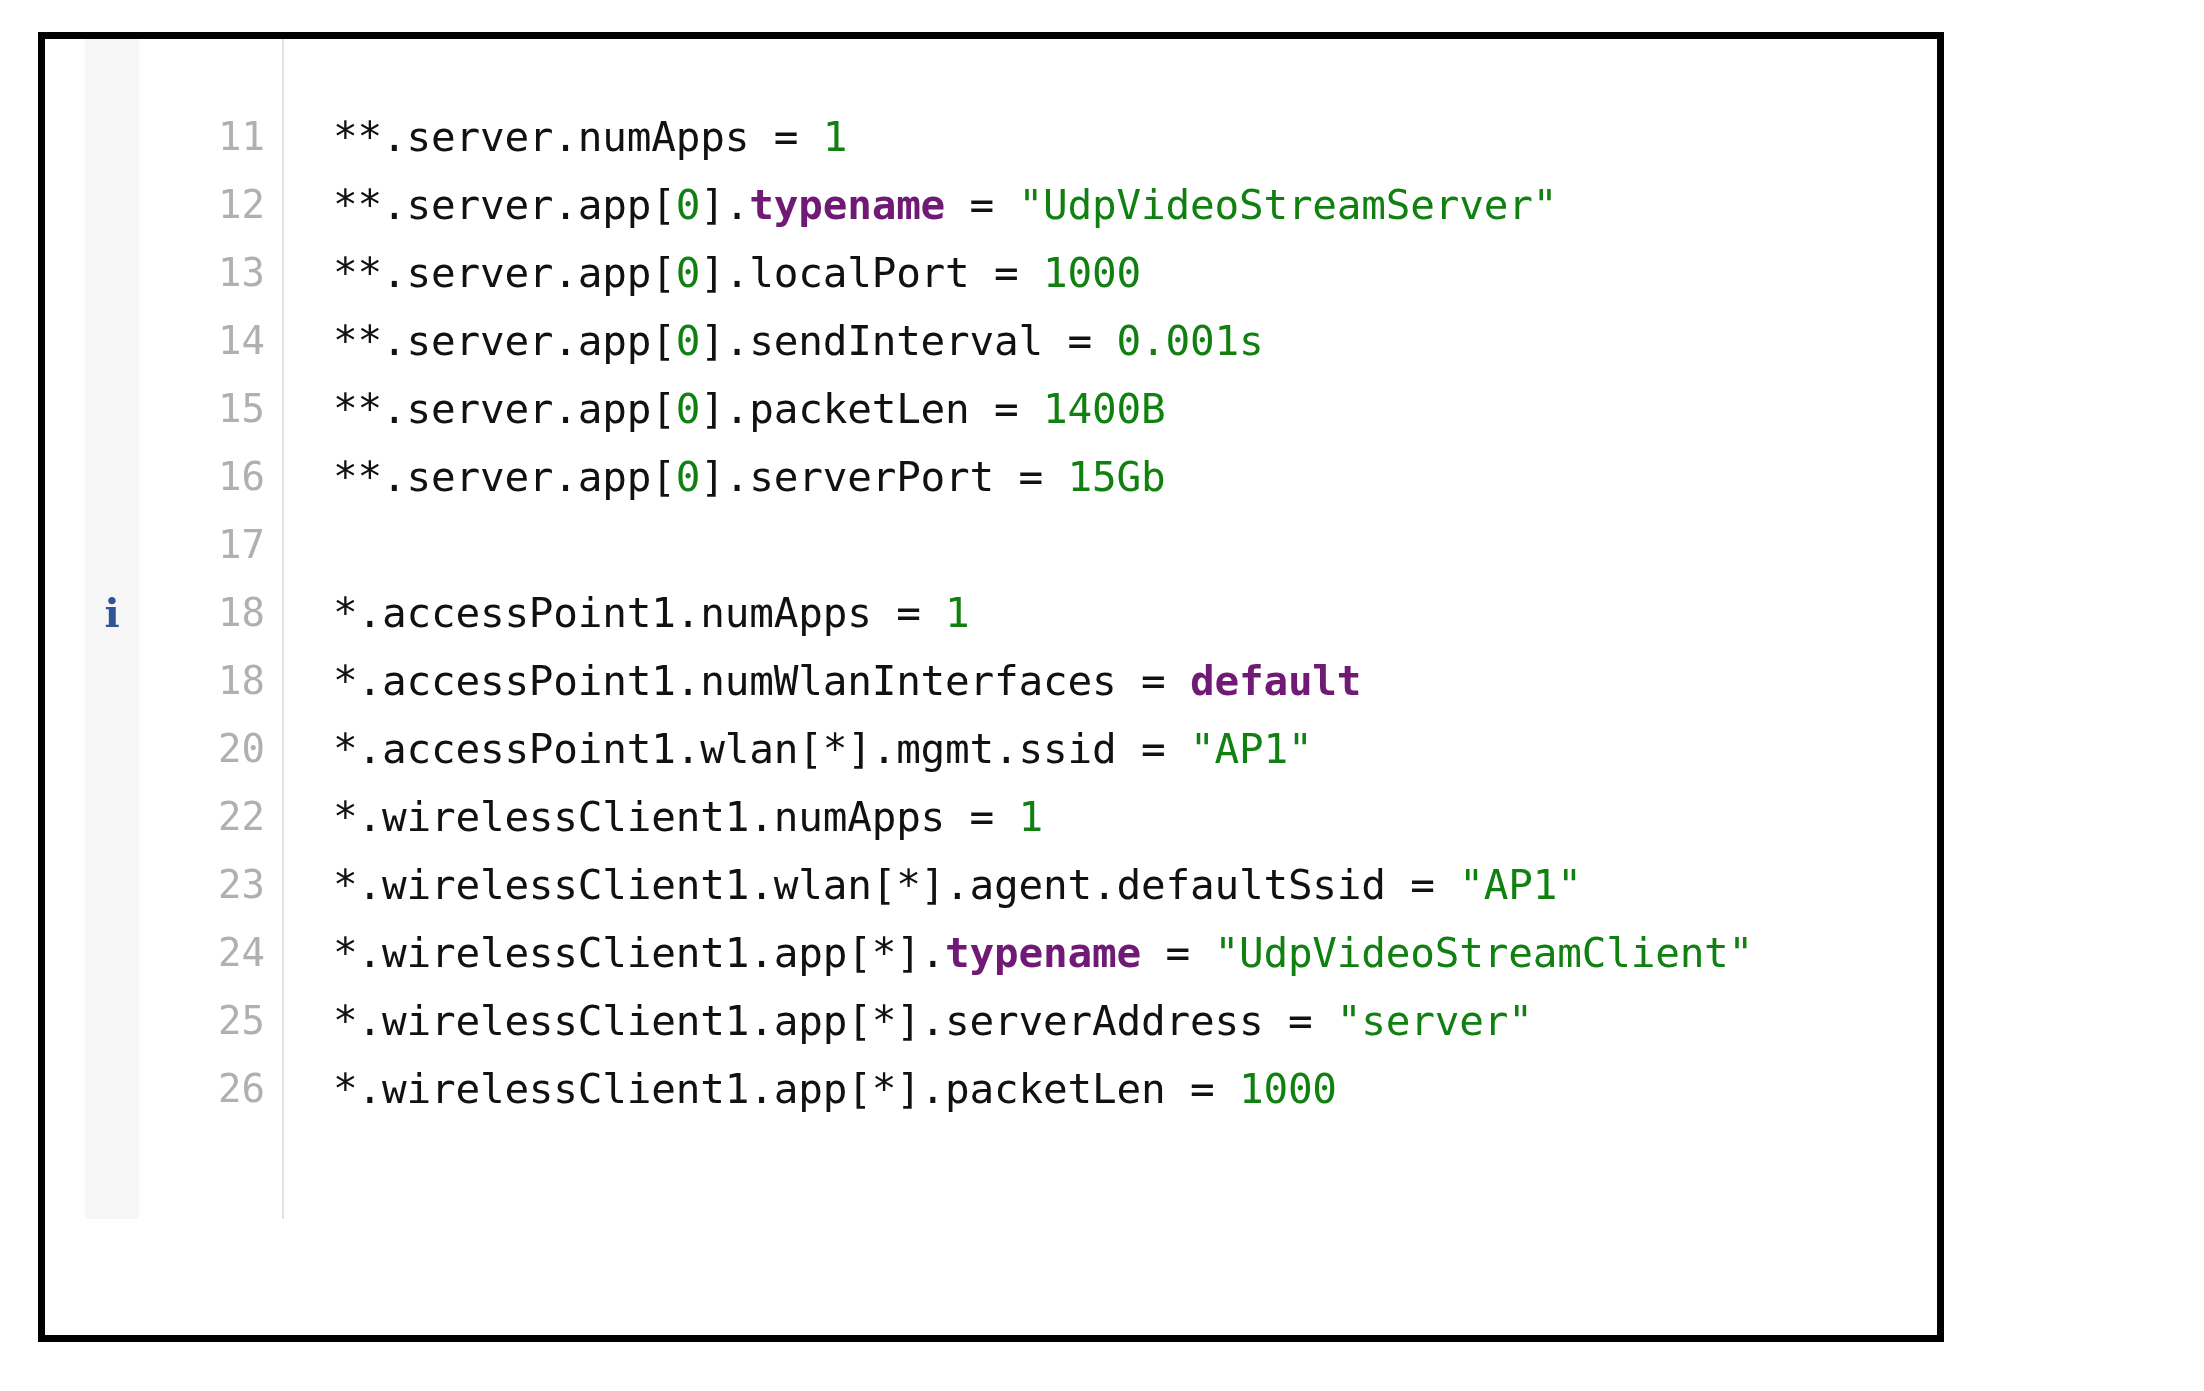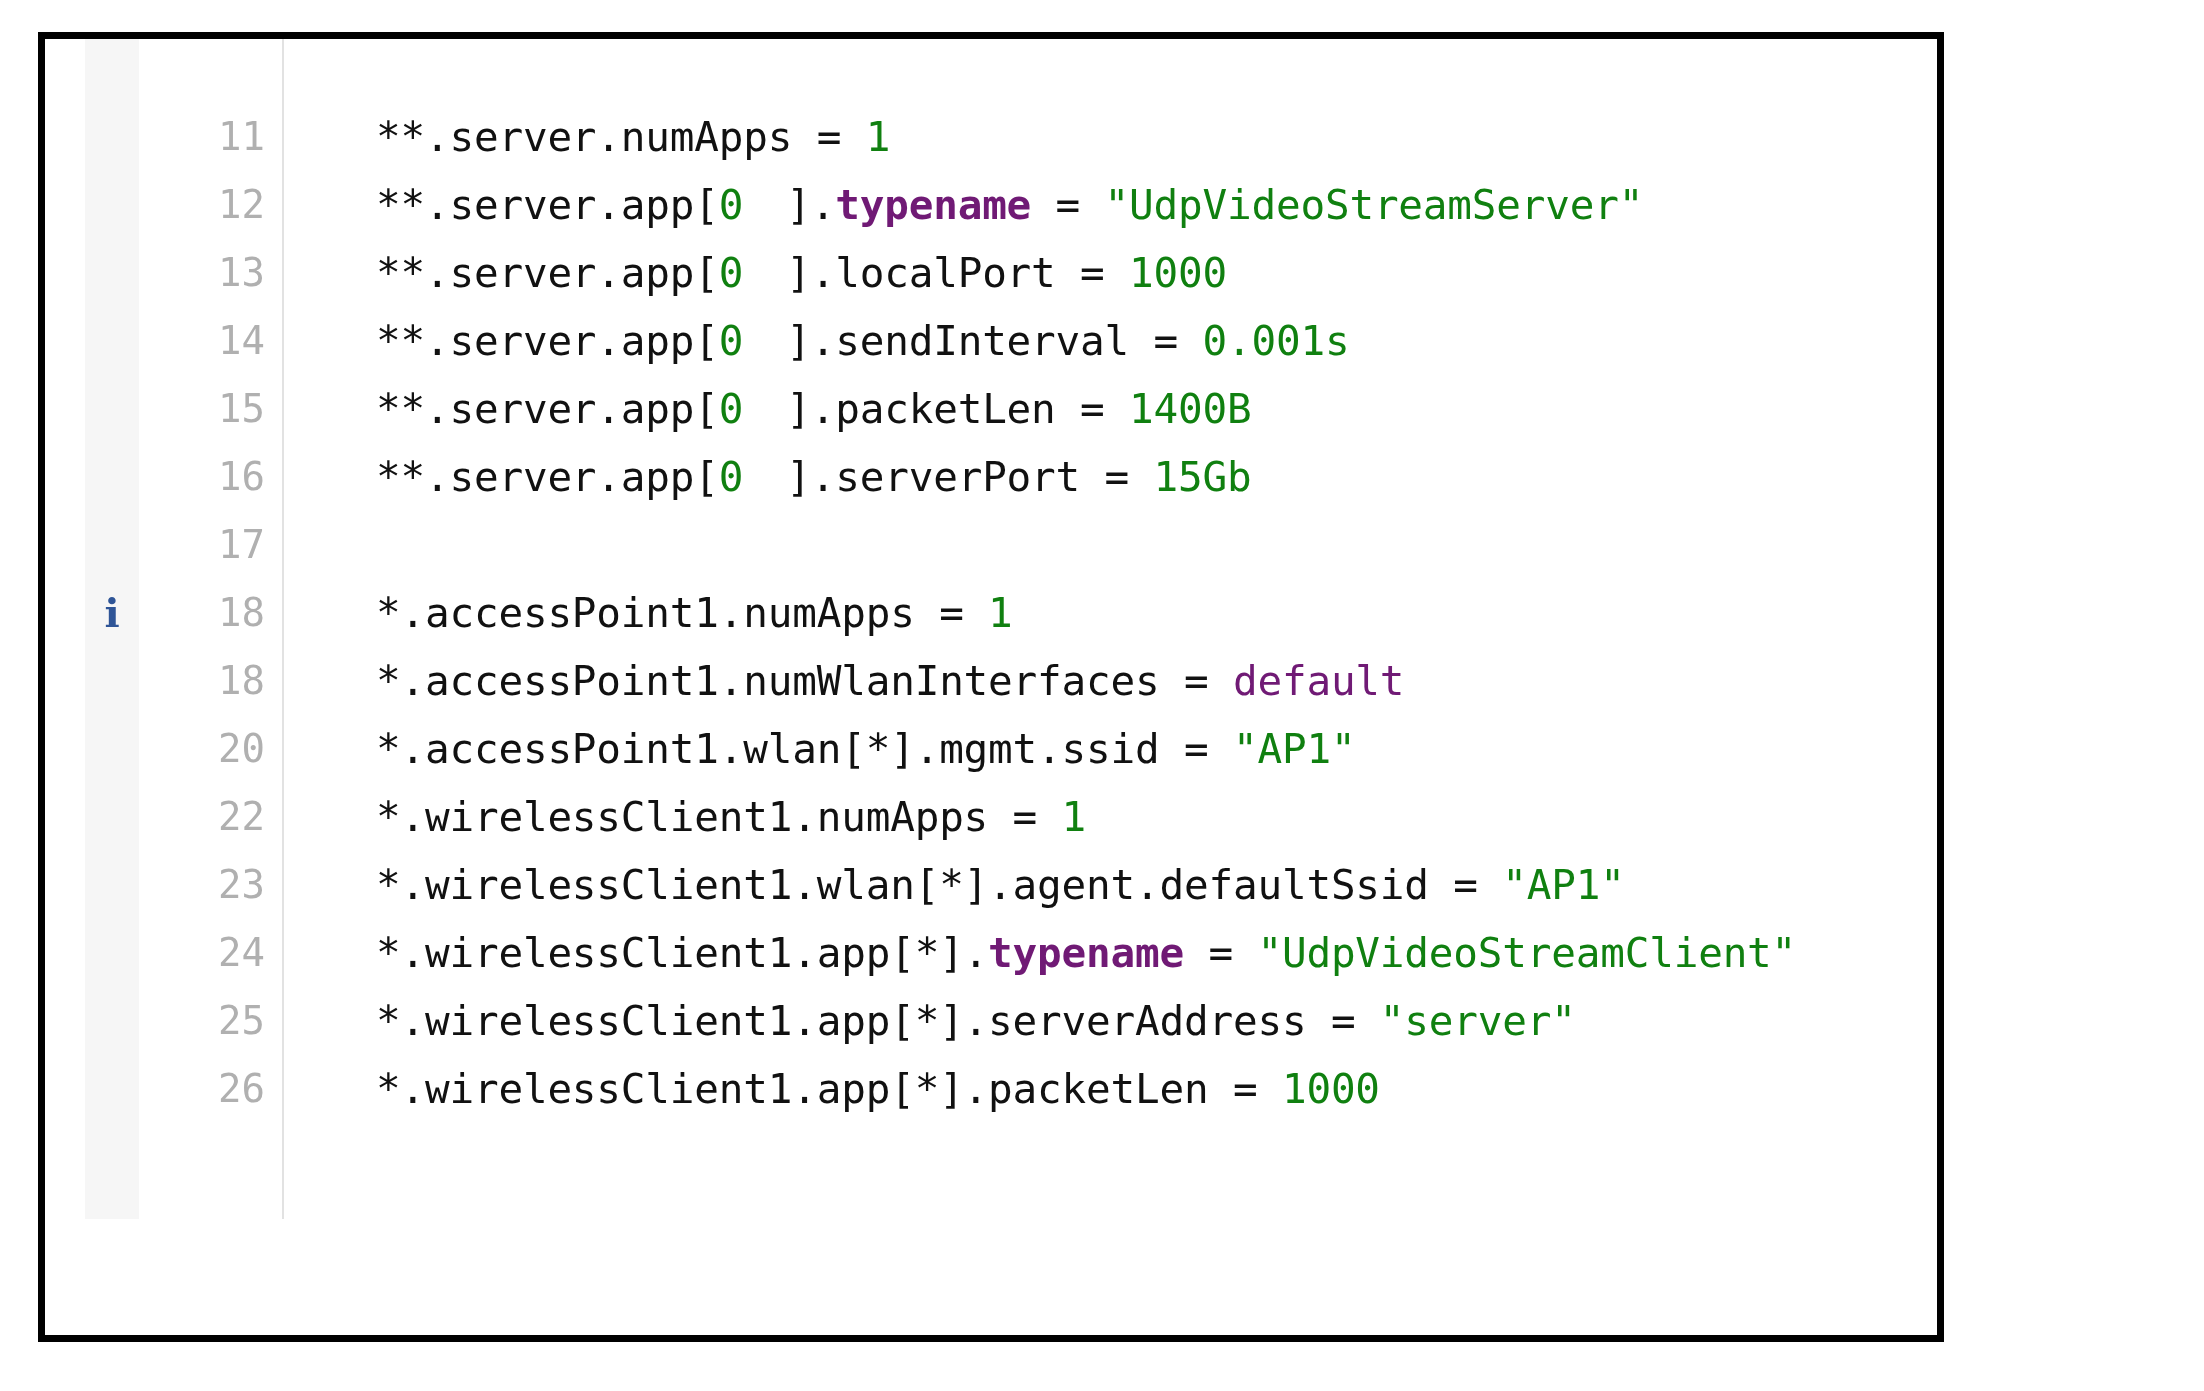--- a/index.html
+++ b/index.html
@@ -105,23 +105,23 @@
     height: 68px;
     line-height: 68px;
     font-family: "DejaVu Sans Mono", monospace;
     font-size: 41px;
     letter-spacing: -0.2px;
     color: #111111;
     white-space: pre;
   }
 
   
-  .tok-plain   { color: #111111; margin-left: 43px; }
+  .tok-plain   { color: #111111; }
   .tok-prop    { color: #9b1080; font-weight: bold; }
-  .tok-kw      { color: #9b1080; font-weight: normal; }
+  .tok-kw      { color: #9b1080; font-weight: bold; }
   .tok-num     { color: #108010; }
   .tok-str     { color: #108010; }
   .tok-eq      { color: #111111; }
 </style>
 <style>#editor-frame{border-color:#000000;background:#ffffff;}#marker-gutter{background:#f6f6f6;}#gutter-separator{background:#e2e2e2;}.line-number{color:#b0b0b0;}.line-marker{color:#2f5597;}.tok-plain,.tok-key,.tok-eq{color:#111111;}.tok-prop,.tok-kw{color:#701a75;}.tok-num{color:#108010;}.tok-str{color:#108010;}</style></head>
 <body>
 
 <div id="editor-frame">
   <div id="editor-body">
 

